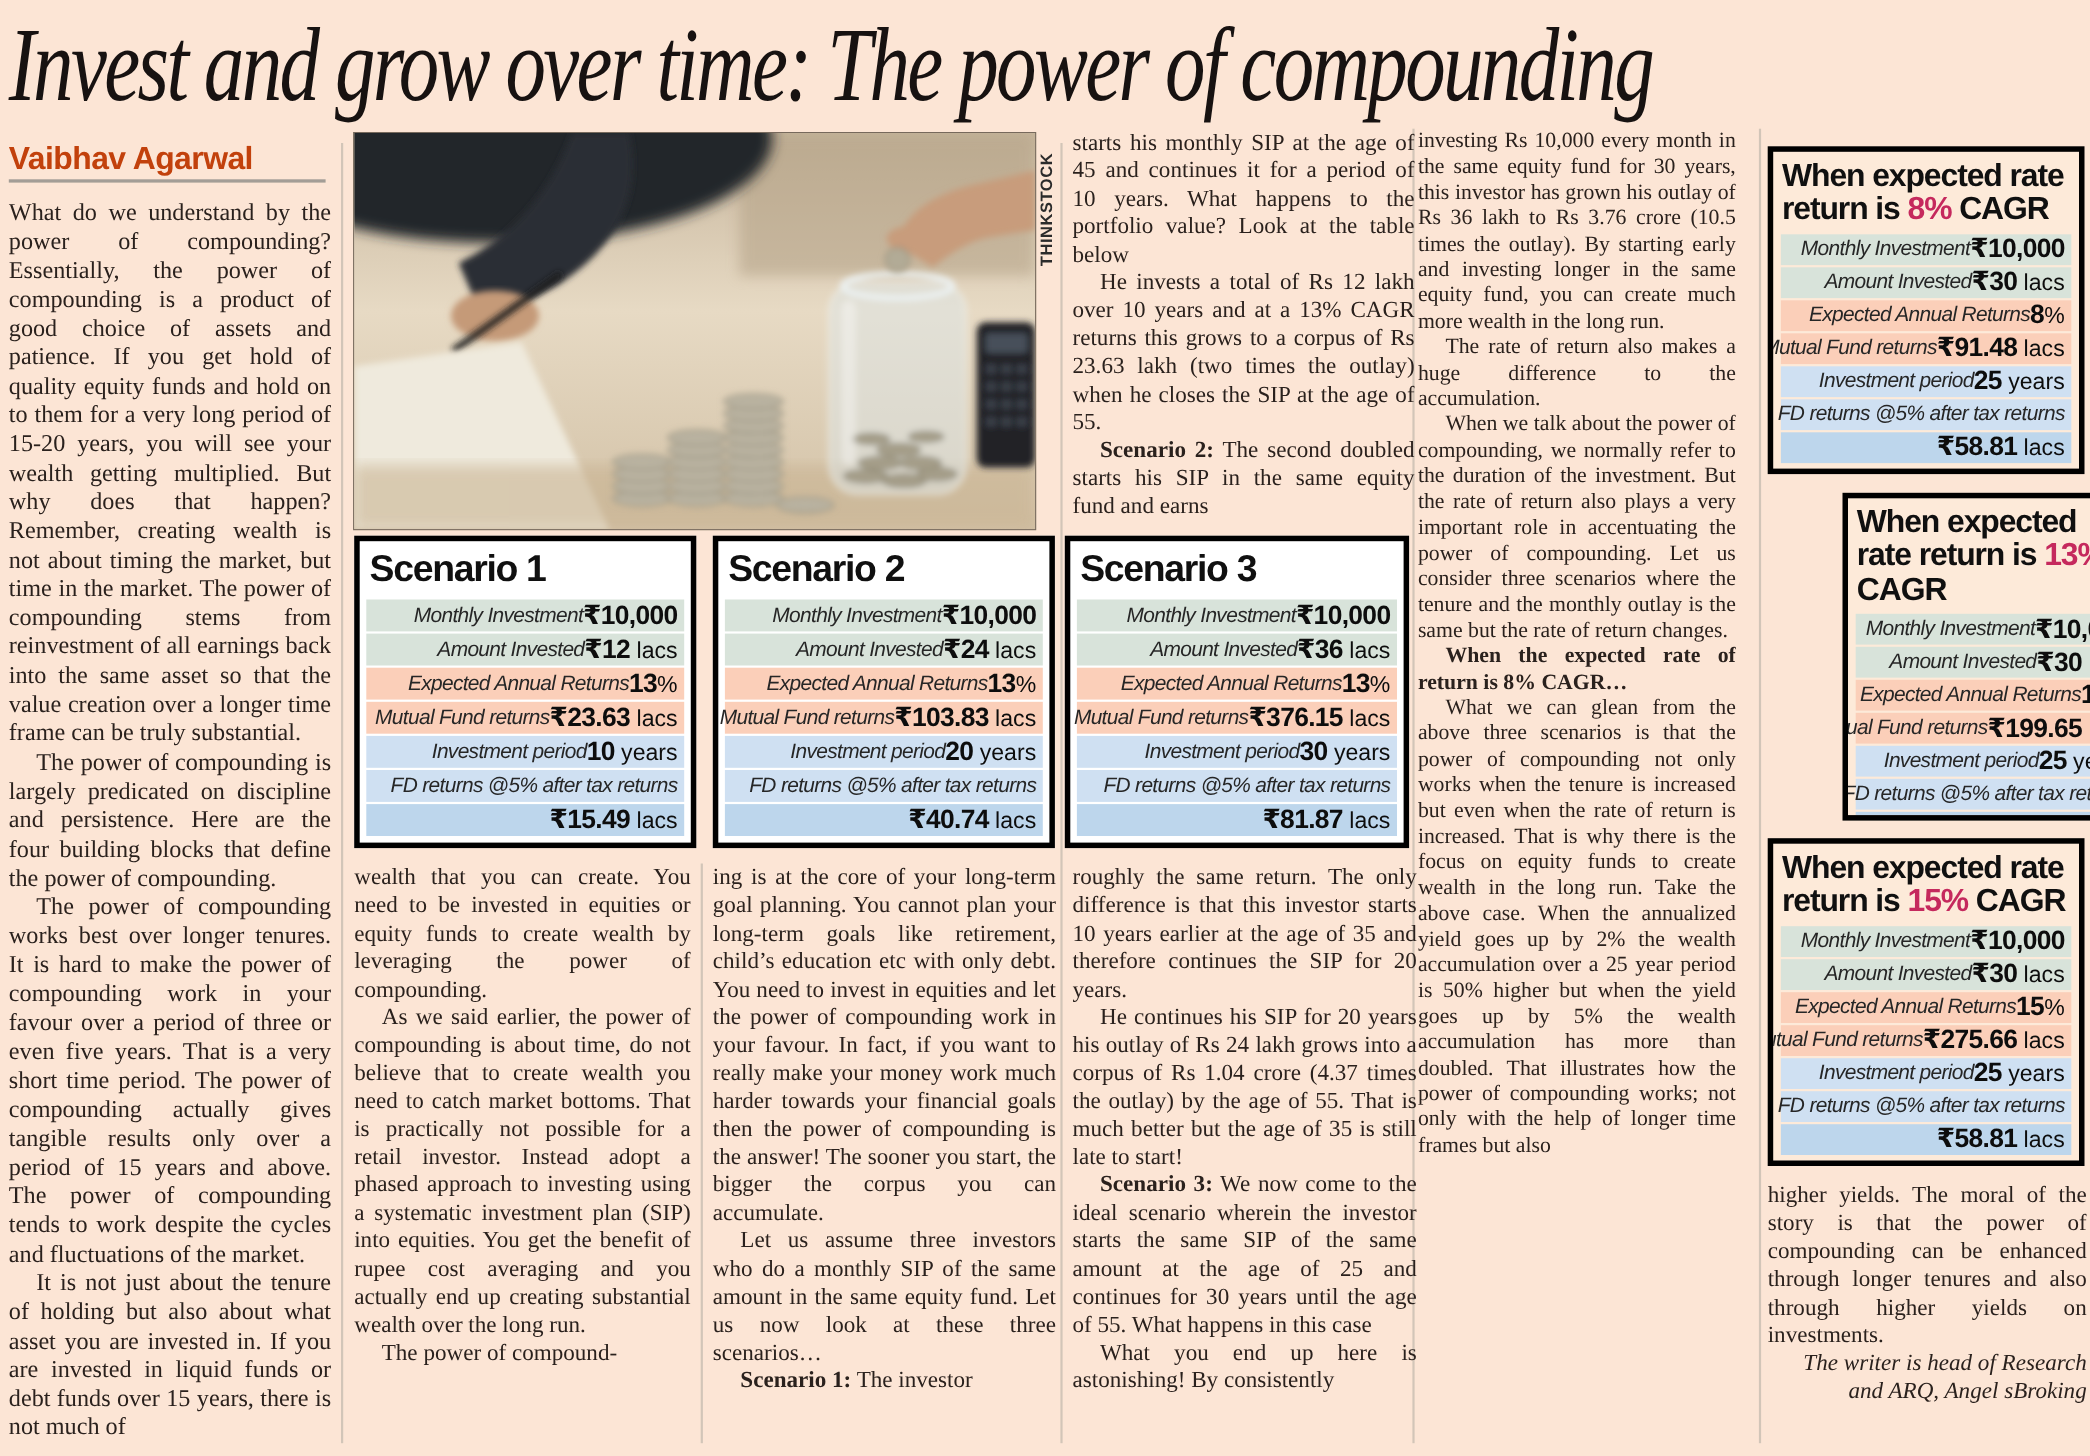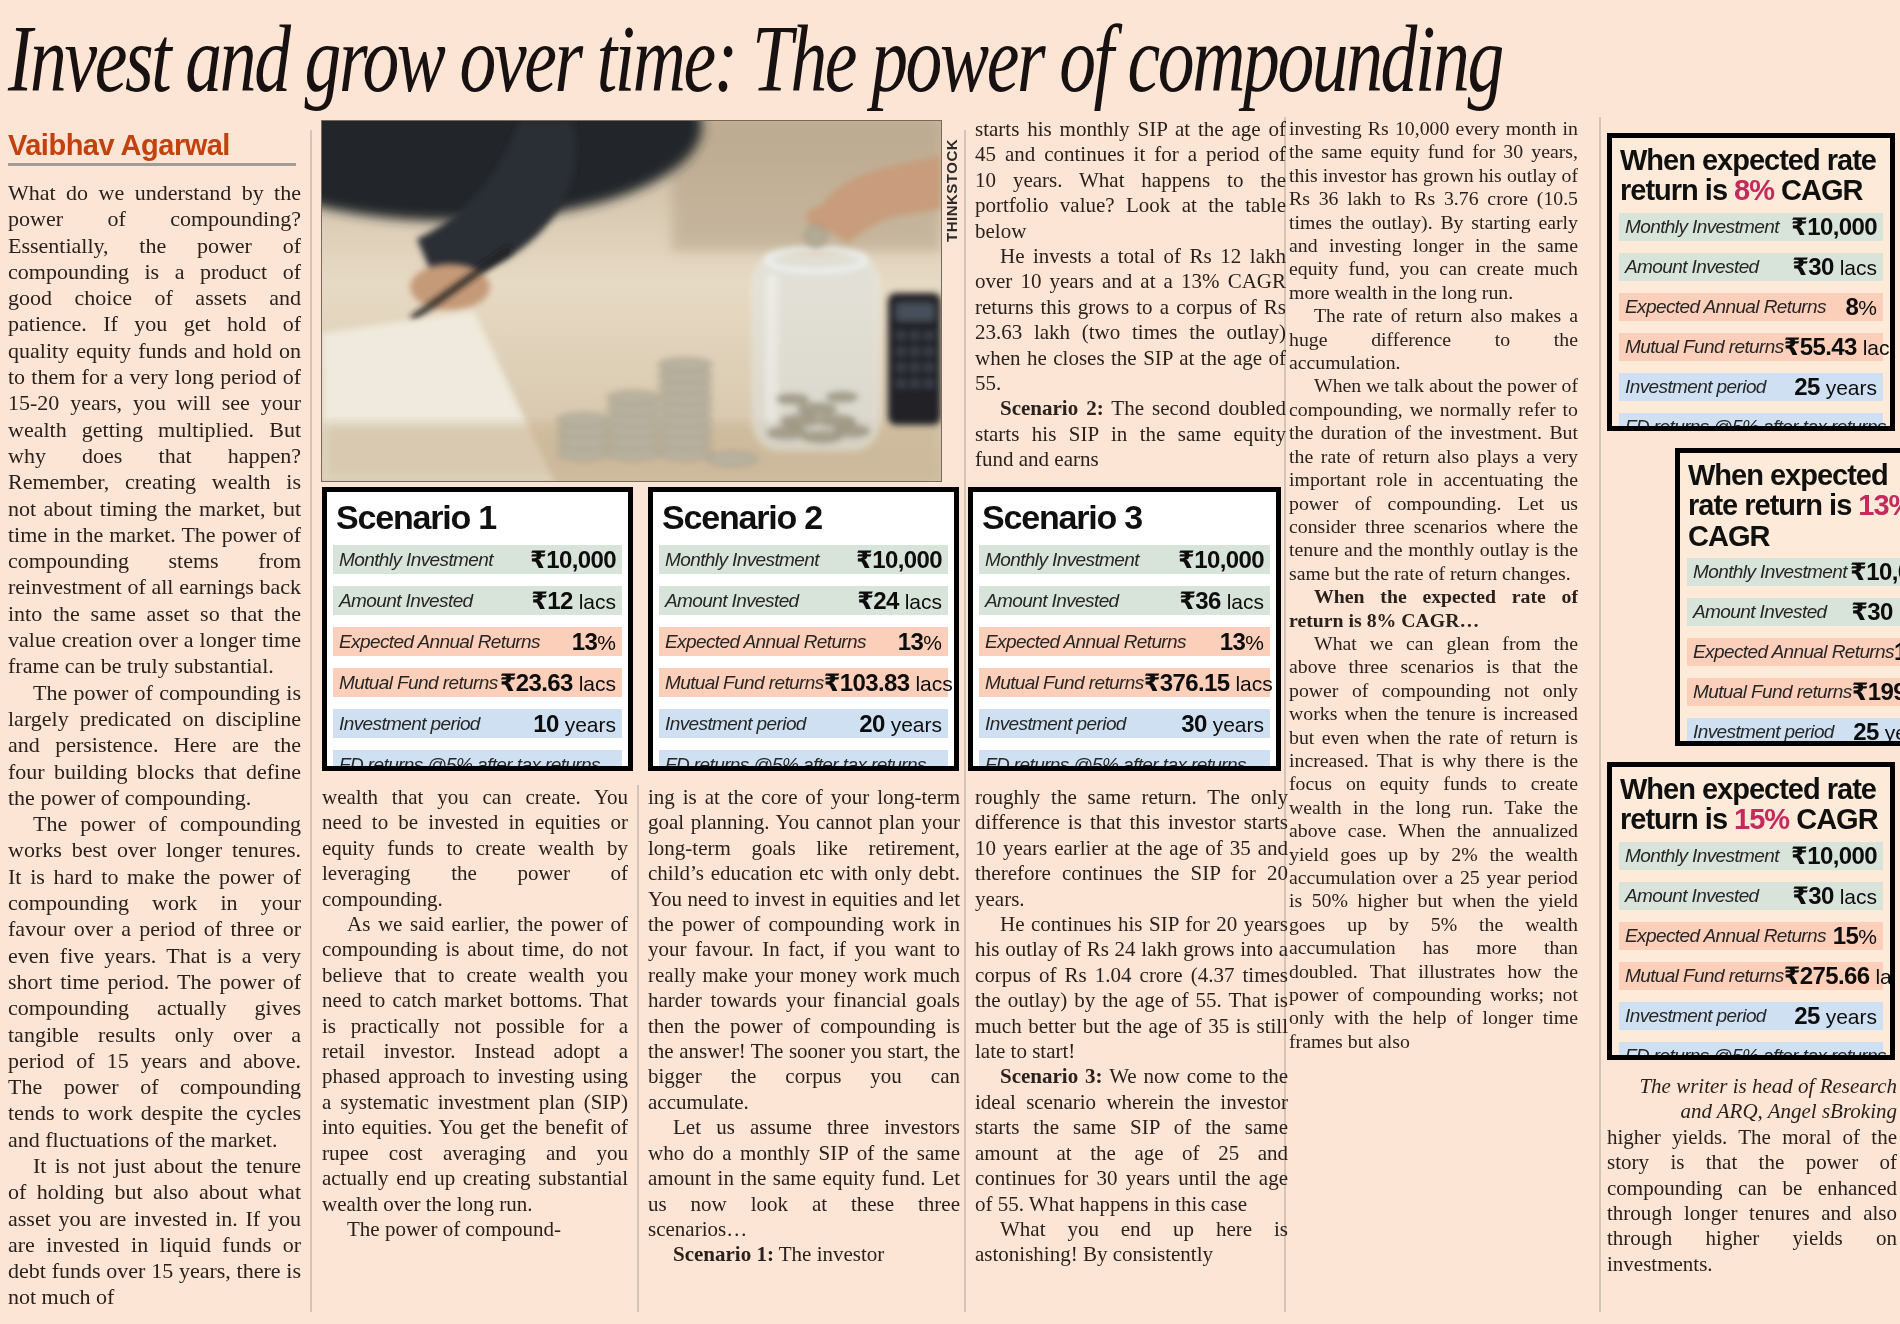--- a/index.html
+++ b/index.html
@@ -73,22 +73,22 @@
   .rtable{background:#fdead9;padding:6px 7px;height:298px;}
   #t-r8{left:1607px;top:133px;width:288px;}
   #t-r13{left:1675px;top:448px;width:279px;}
   #t-r15{left:1607px;top:762px;width:288px;}
   .rhead{
     font-weight:bold;font-size:29px;line-height:1.05;letter-spacing:-1px;
     color:#101010;margin:1px 0 7px 1px;
   }
   .rhead .accent{color:#c5295d;}
   .trow{
-    display:flex;justify-content:space-between;align-items:center;
-    height:29px;margin-bottom:12px;padding:0 6px;box-sizing:border-box;
+    display:flex;justify-content:flex-end;align-items:center;
+    height:29px;margin-bottom:2px;padding:0 6px;box-sizing:border-box;
   }
   .rtable .trow{height:28px;}
   .trow .lbl{
     font-style:italic;font-size:19px;letter-spacing:-0.6px;color:#262626;white-space:nowrap;
   }
   .trow .val{white-space:nowrap;color:#0d0d0d;}
   .trow .val b{font-size:24px;letter-spacing:-0.6px;}
   .trow .val .unit{font-size:21px;font-weight:400;}
   .bg-green{background:#d8e3da;}
   .bg-peach{background:#fbcfb9;}
@@ -238,22 +238,22 @@
     <p class="para ind"><span>What you end up here is astonishing! By consistently</span></p>
   </div>
 <div class="bodycol" id="col5">
     <p class="para"><span>investing Rs 10,000 every month in the same equity fund for 30 years, this investor has grown his outlay of Rs 36 lakh to Rs 3.76 crore (10.5 times the outlay). By starting early and investing longer in the same equity fund, you can create much more wealth in the long run.</span></p>
     <p class="para ind"><span>The rate of return also makes a huge difference to the accumulation.</span></p>
     <p class="para ind"><span>When we talk about the power of compounding, we normally refer to the duration of the investment. But the rate of return also plays a very important role in accentuating the power of compounding. Let us consider three scenarios where the tenure and the monthly outlay is the same but the rate of return changes.</span></p>
     <p class="para ind"><span class="b">When the expected rate of return is 8% CAGR…</span></p>
     <p class="para ind"><span>What we can glean from the above three scenarios is that the power of compounding not only works when the tenure is increased but even when the rate of return is increased. That is why there is the focus on equity funds to create wealth in the long run. Take the above case. When the annualized yield goes up by 2% the wealth accumulation over a 25 year period is 50% higher but when the yield goes up by 5% the wealth accumulation has more than doubled. That illustrates how the power of compounding works; not only with the help of longer time frames but also</span></p>
   </div>
 <div class="bodycol" id="col6">
+    <p class="para"><span>higher yields. The moral of the story is that the power of compounding can be enhanced through longer tenures and also through higher yields on investments.</span></p>
     <p class="para rt it"><span>The writer is head of Research and ARQ, Angel sBroking</span></p>
-    <p class="para"><span>higher yields. The moral of the story is that the power of compounding can be enhanced through longer tenures and also through higher yields on investments.</span></p>
   </div>
 
 <div class="ntable stable" id="t-s1">
   <div class="thead">Scenario 1</div>
 <div class="trow bg-green">
       <span class="lbl">Monthly Investment</span>
       <span class="val"><b>₹10,000</b></span>
     </div>
     <div class="trow bg-green">
       <span class="lbl">Amount Invested</span>
@@ -349,21 +349,21 @@
     <div class="trow bg-green">
       <span class="lbl">Amount Invested</span>
       <span class="val"><b>₹30</b><span class="unit"> lacs</span></span>
     </div>
     <div class="trow bg-peach">
       <span class="lbl">Expected Annual Returns</span>
       <span class="val"><b>8</b><span class="unit">%</span></span>
     </div>
     <div class="trow bg-peach">
       <span class="lbl">Mutual Fund returns</span>
-      <span class="val"><b>₹55.43</b><span class="unit"> lacs</span></span>
+      <span class="val"><b>₹91.48</b><span class="unit"> lacs</span></span>
     </div>
     <div class="trow bg-blue">
       <span class="lbl">Investment period</span>
       <span class="val"><b>25</b><span class="unit"> years</span></span>
     </div>
     <div class="trow bg-blue">
       <span class="lbl">FD returns @5% after tax returns</span>
     </div>
     <div class="trow bg-blue2">
       <span class="lbl"></span>

